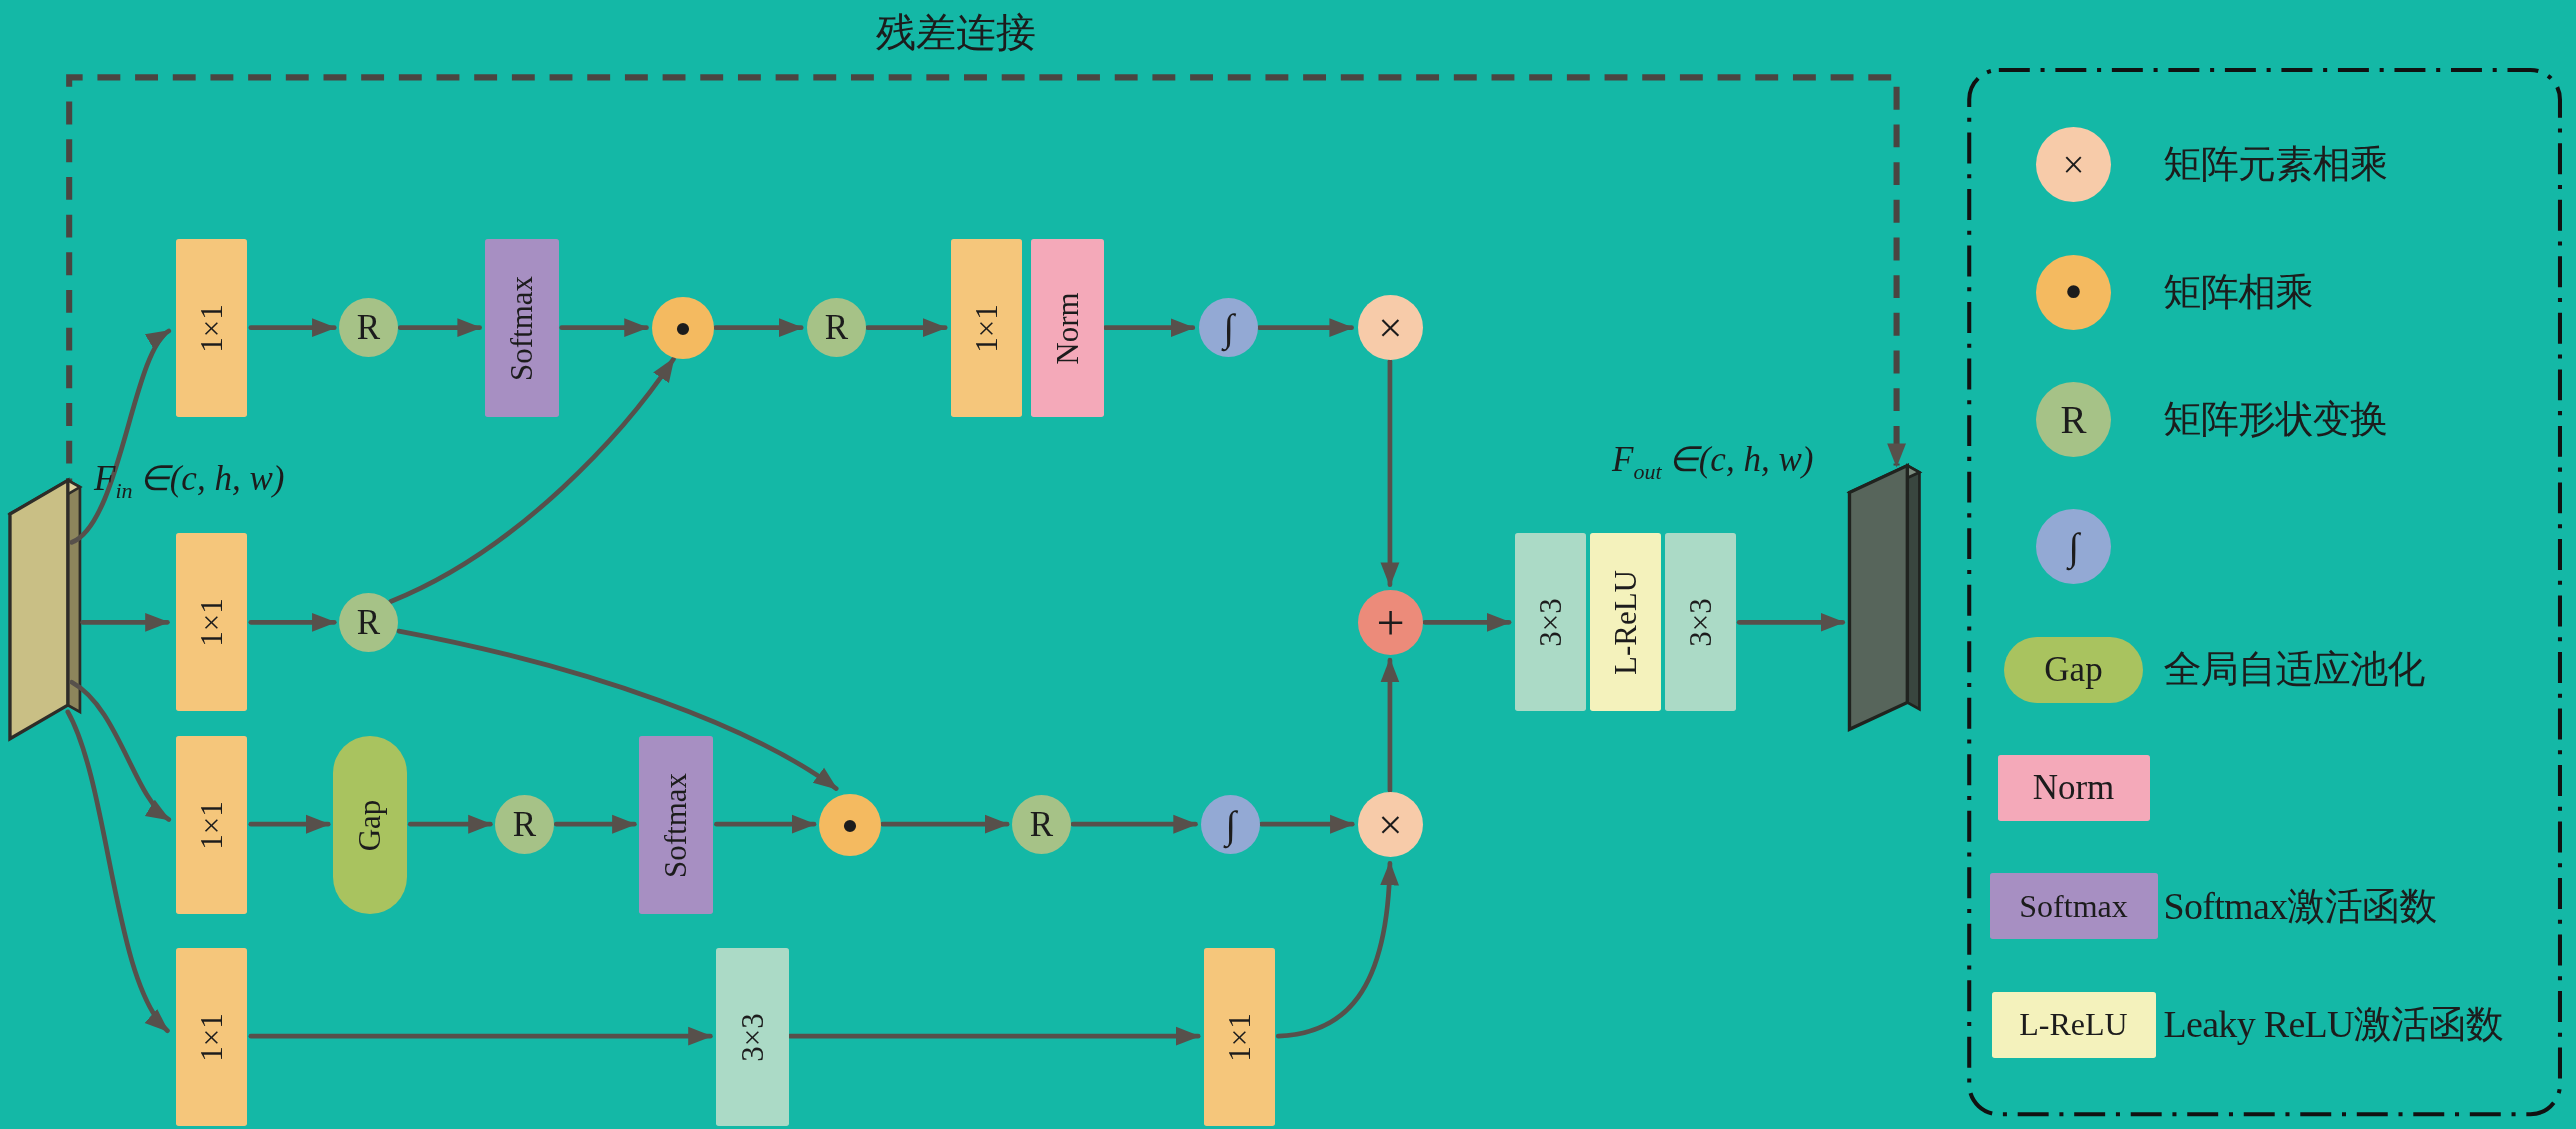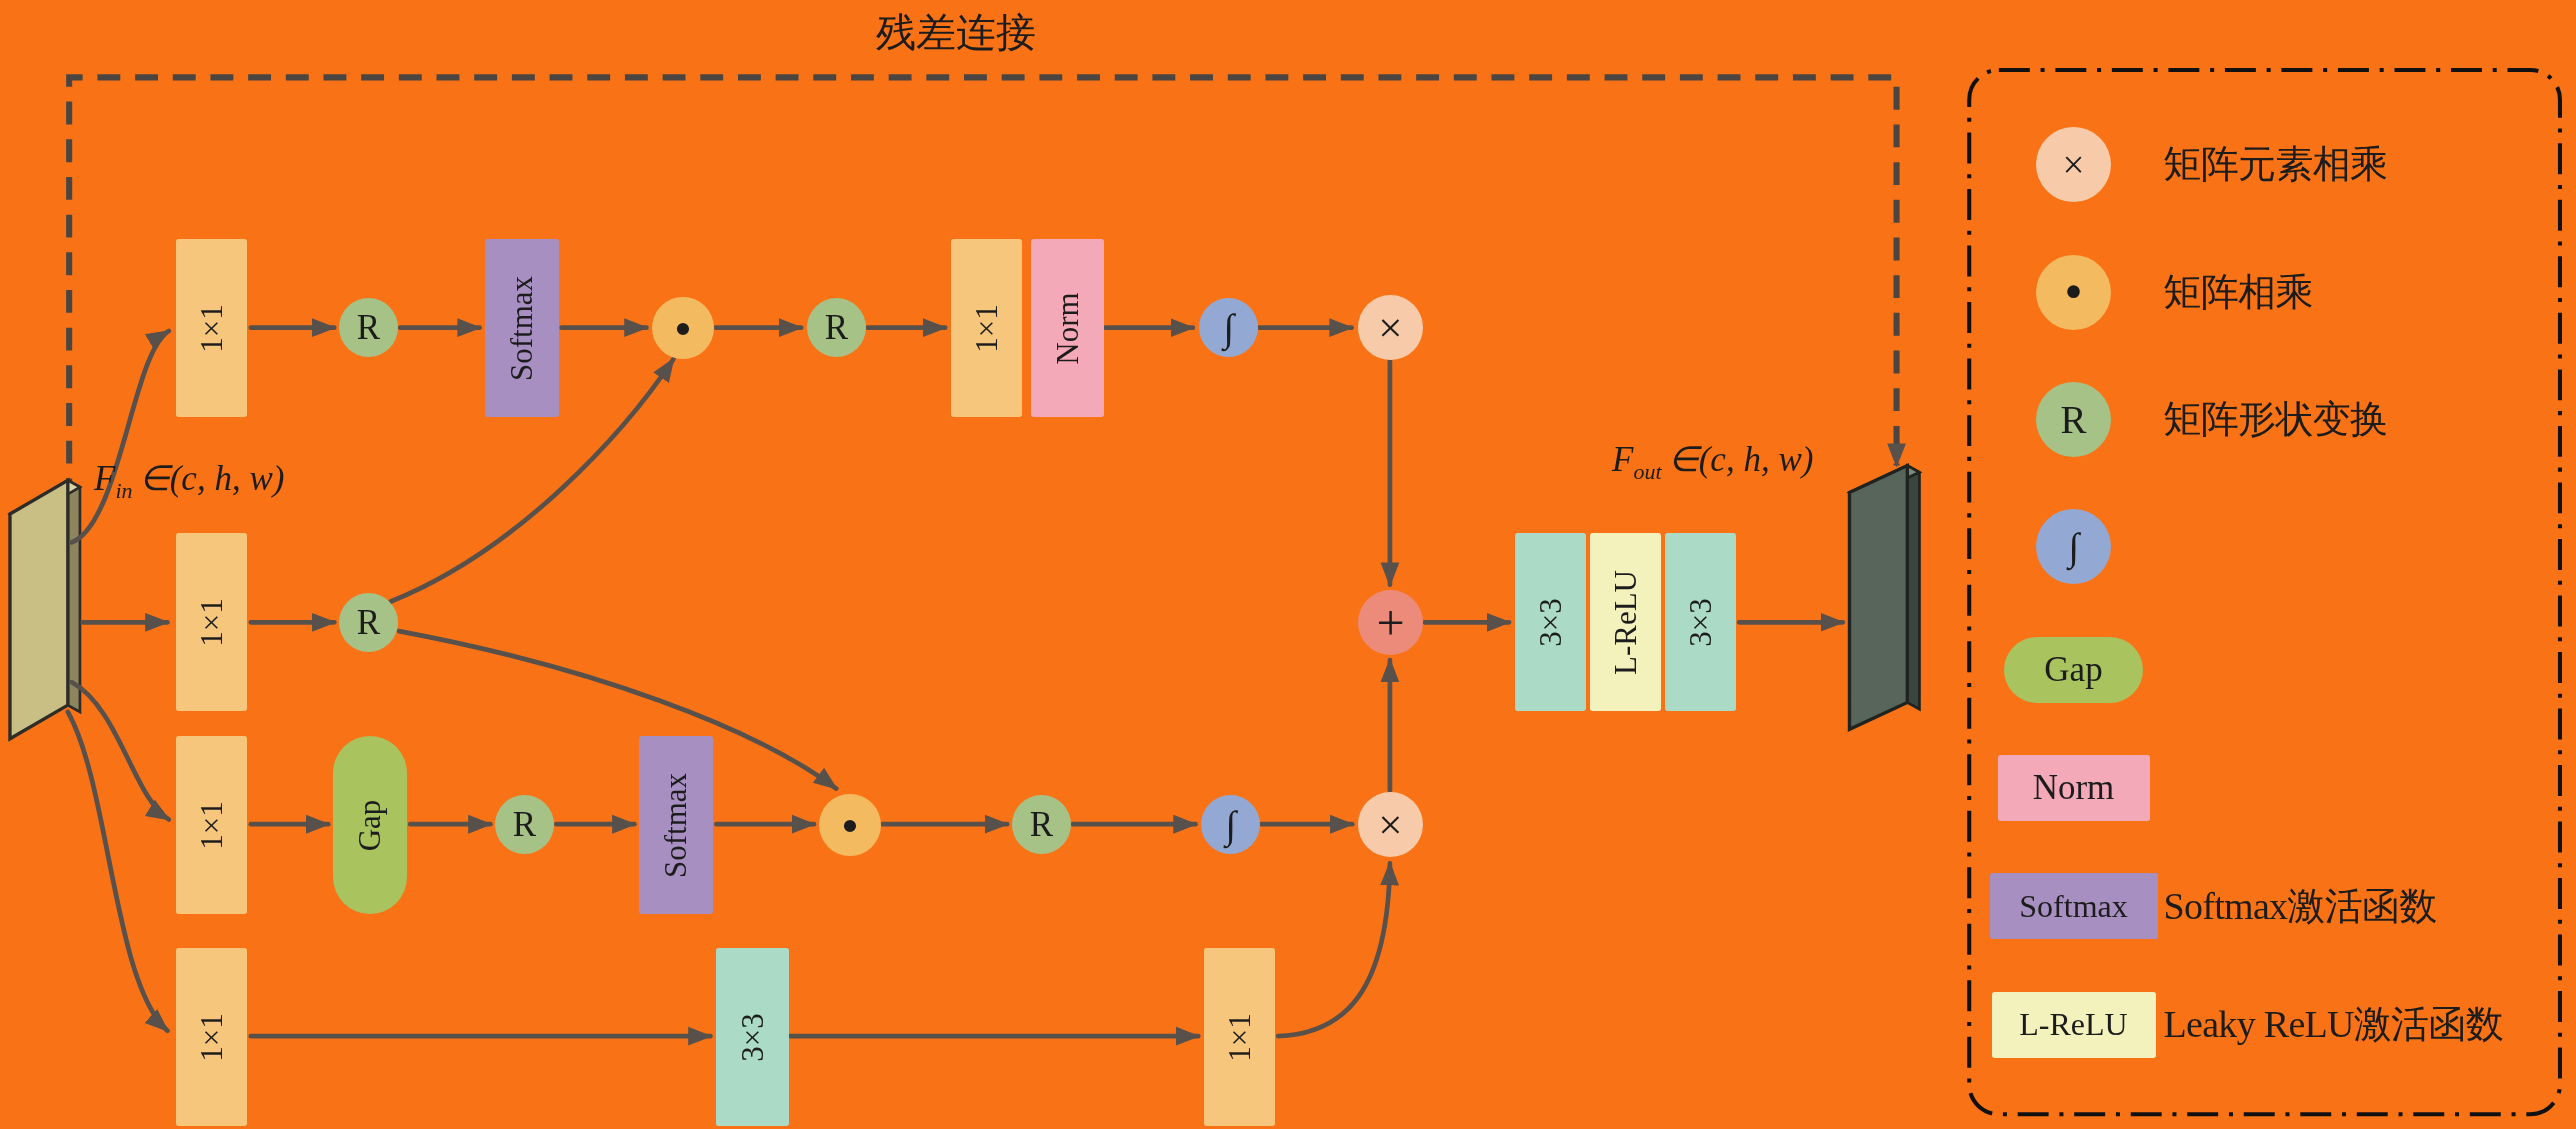--- a/index.html
+++ b/index.html
@@ -1,17 +1,17 @@
 <!DOCTYPE html>
 <html style="font-size:10.8px"><head>
 <meta charset="utf-8">
 <style>
   html,body{margin:0;padding:0;background:#ffffff;}
   #canvas{
-    position:relative;width:2576px;height:1129px;background:#f97316;overflow:hidden;
+    position:relative;width:2576px;height:1129px;background:#14b8a6;overflow:hidden;
     font-family:"Liberation Serif",serif;color:#1c1c1c;
   }
   svg.layer{position:absolute;left:0;top:0;width:2576px;height:1129px;pointer-events:none;}
 
   .box{position:absolute;display:flex;align-items:center;justify-content:center;border-radius:2.7px;z-index:2;}
   .orange{background:#F5C67B;}
   .purple{background:#A78FC2;}
   .pink{background:#F4A9B9;}
   .teal{background:#ABDAC6;}
   .yellow{background:#F4F2BC;}
@@ -233,20 +233,21 @@
             <span>∫</span>
           </div>
         </div>
     </div>
     <div class="lrow">
       <div class="licon">
           <div class="lg-rect" style="background:#A9C35F;width:139px;border-radius:34px">
             <span>Gap</span>
           </div>
         </div>
+      <div class="llabel">全局自适应池化</div>
     </div>
     <div class="lrow">
       <div class="licon">
           <div class="lg-rect" style="background:#F4A9B9;width:152px">
             <span>Norm</span>
           </div>
         </div>
     </div>
     <div class="lrow">
       <div class="licon">

